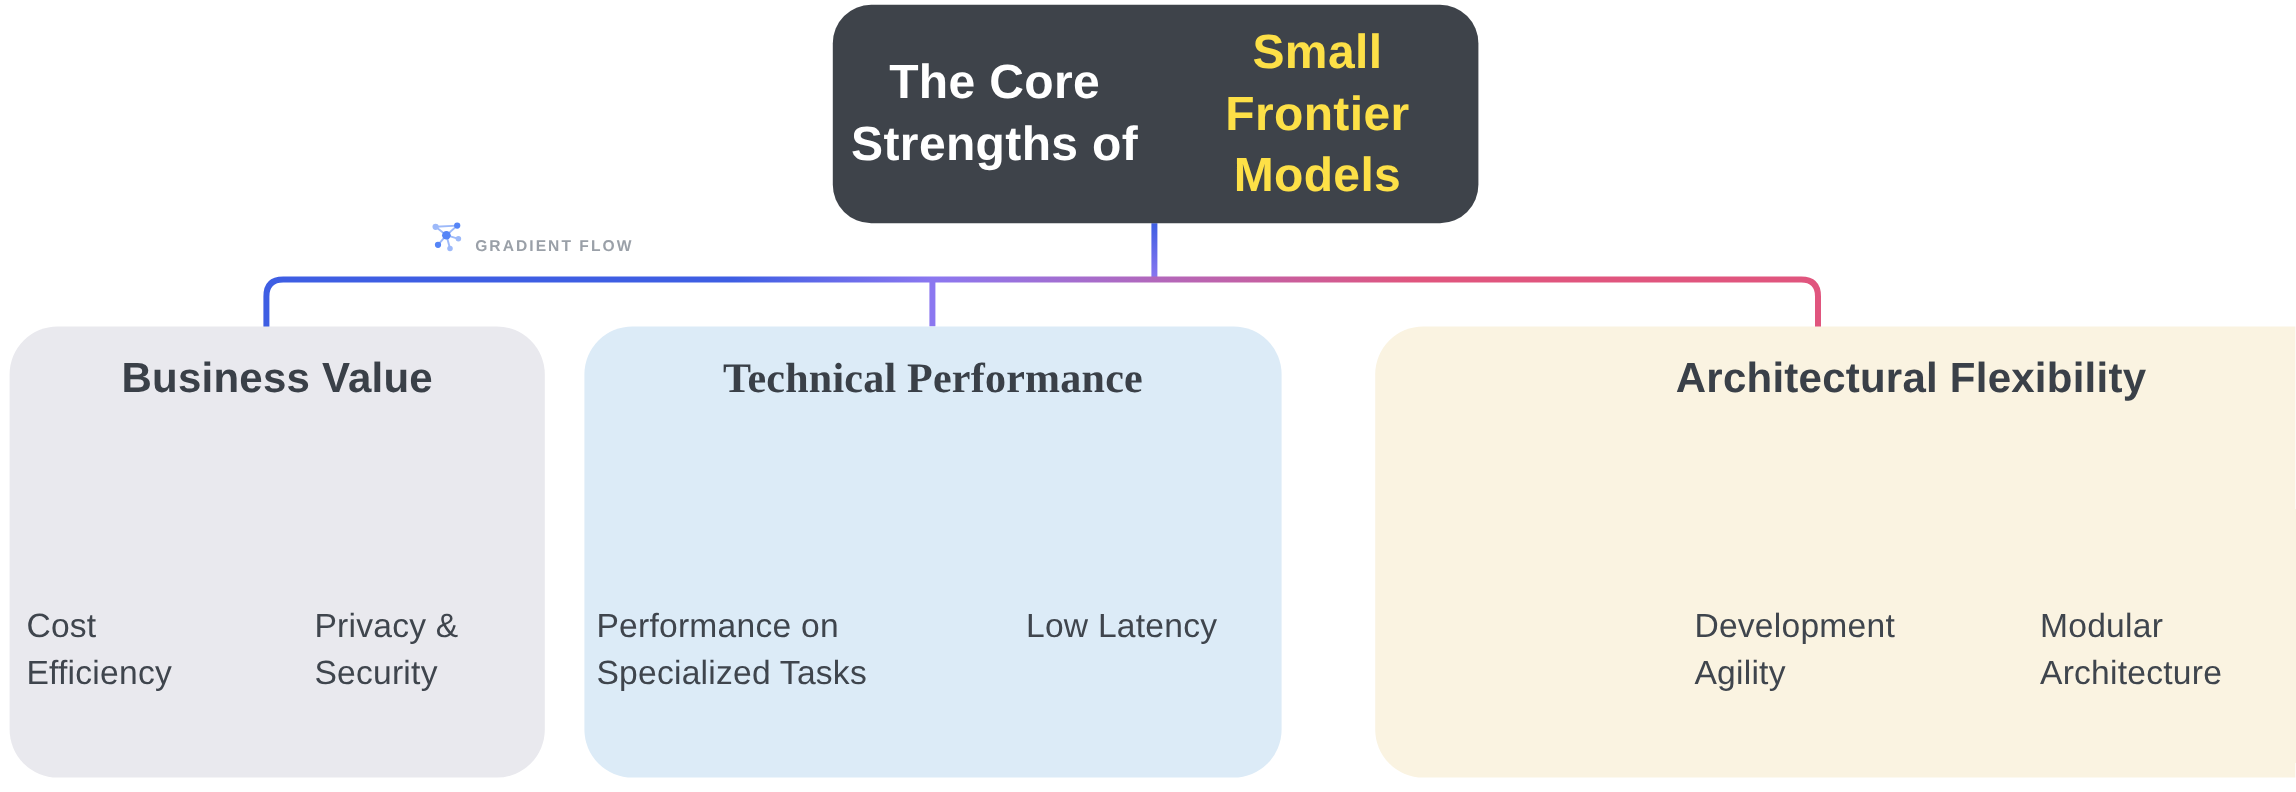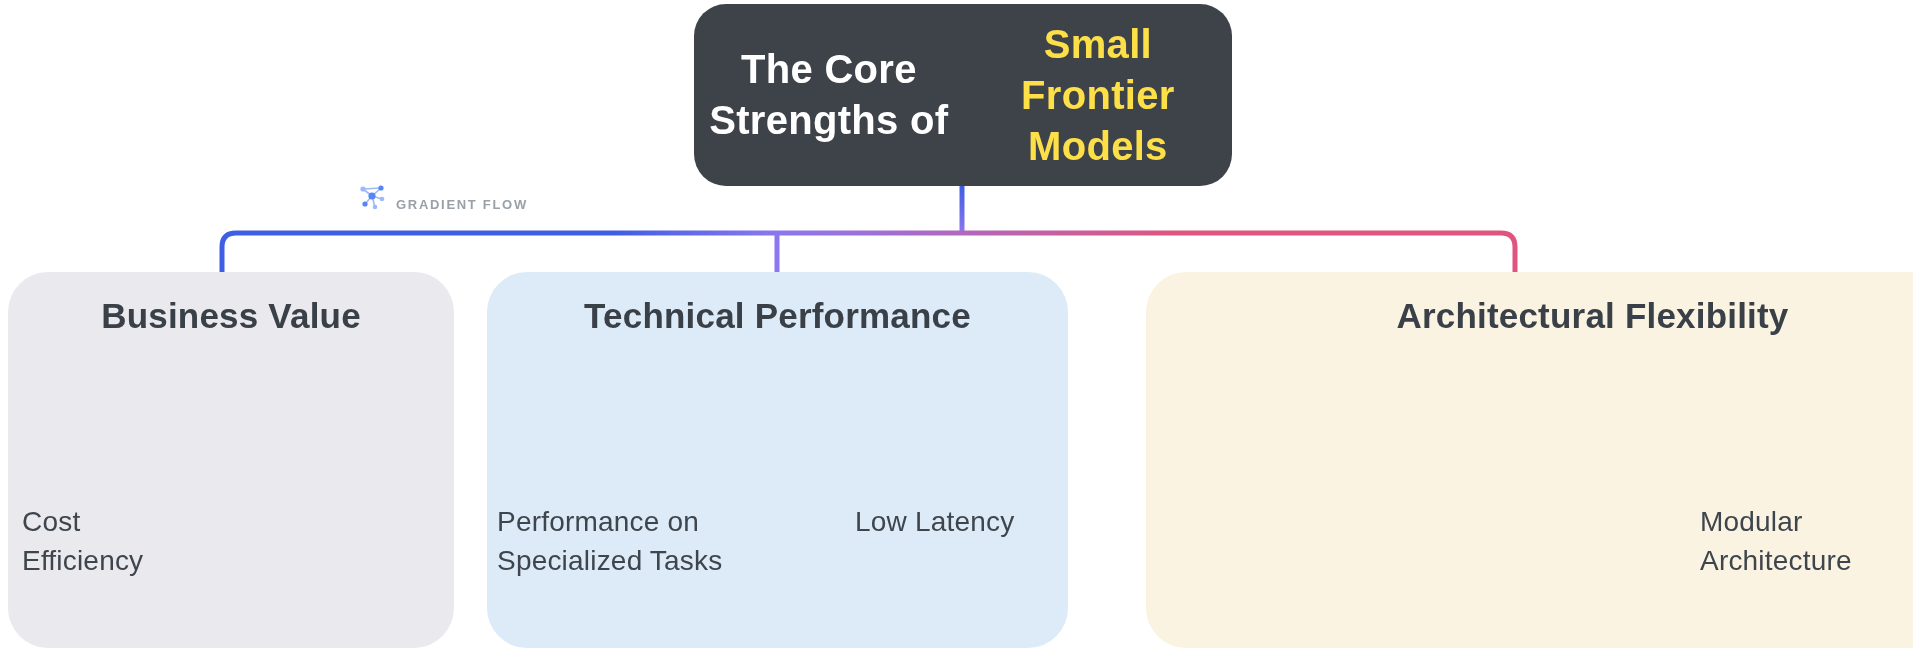--- a/index.html
+++ b/index.html
@@ -14,21 +14,21 @@
     border-radius:32px; display:flex; flex-direction:row;
     align-items:center; justify-content:center; text-align:center;
     font-size:40px; font-weight:bold; line-height:51px; letter-spacing:0.3px;
   }
 
   .watermark { position:absolute; left:356px; top:180px; display:flex; align-items:flex-end; gap:8px; }
   .watermark .wm-label { font-size:13px; font-weight:bold; letter-spacing:1.7px; color:#9aa0a8; }
 
   .card { position:absolute; top:272px; height:376px; border-radius:40px; }
   .card-0 { left:8px;   width:446px; }
-  .card-1 { left:487px;  width:581px; }
+  .card-1 { left:487px;  width:581px;font-family:Liberation Serif, serif; }
   .card-2 { left:1146px; width:893px; }
 
   .card-title { text-align:center; padding-top:24px; font-size:35px; font-weight:bold; color:#3a4048; letter-spacing:0.2px; }
 
   .child { position:absolute; top:502px; font-size:28px; font-weight:normal; color:#3f454d; line-height:39px; letter-spacing:0.2px; }
   .child-a0 { left:22px; }   .child-a1 { left:262px; }
   .child-b0 { left:497px; }  .child-b1 { left:855px; }
   .child-c0 { left:1138px; } .child-c1 { left:1412px; } .child-c2 { left:1700px; }
 </style>
 </head>
@@ -115,30 +115,38 @@
   </div>
 
   <div class="card card-2" style="background: rgb(250, 243, 225);">
     <div class="card-title">Architectural Flexibility</div>
   </div>
 
   <div class="child child-a0">
     <div>Cost</div>
     <div>Efficiency</div>
   </div>
+  <div class="child child-a1">
+    <div>Privacy &amp;</div>
+    <div>Security</div>
+  </div>
 
   <div class="child child-b0">
     <div>Performance on</div>
     <div>Specialized Tasks</div>
   </div>
   <div class="child child-b1">
     <div>Low Latency</div>
     <div></div>
   </div>
 
   <div class="child child-c0">
   </div>
+  <div class="child child-c1">
+    <div>Development</div>
+    <div>Agility</div>
+  </div>
   <div class="child child-c2">
     <div>Modular</div>
     <div>Architecture</div>
   </div>
 
 </div>
 
 </body></html>

